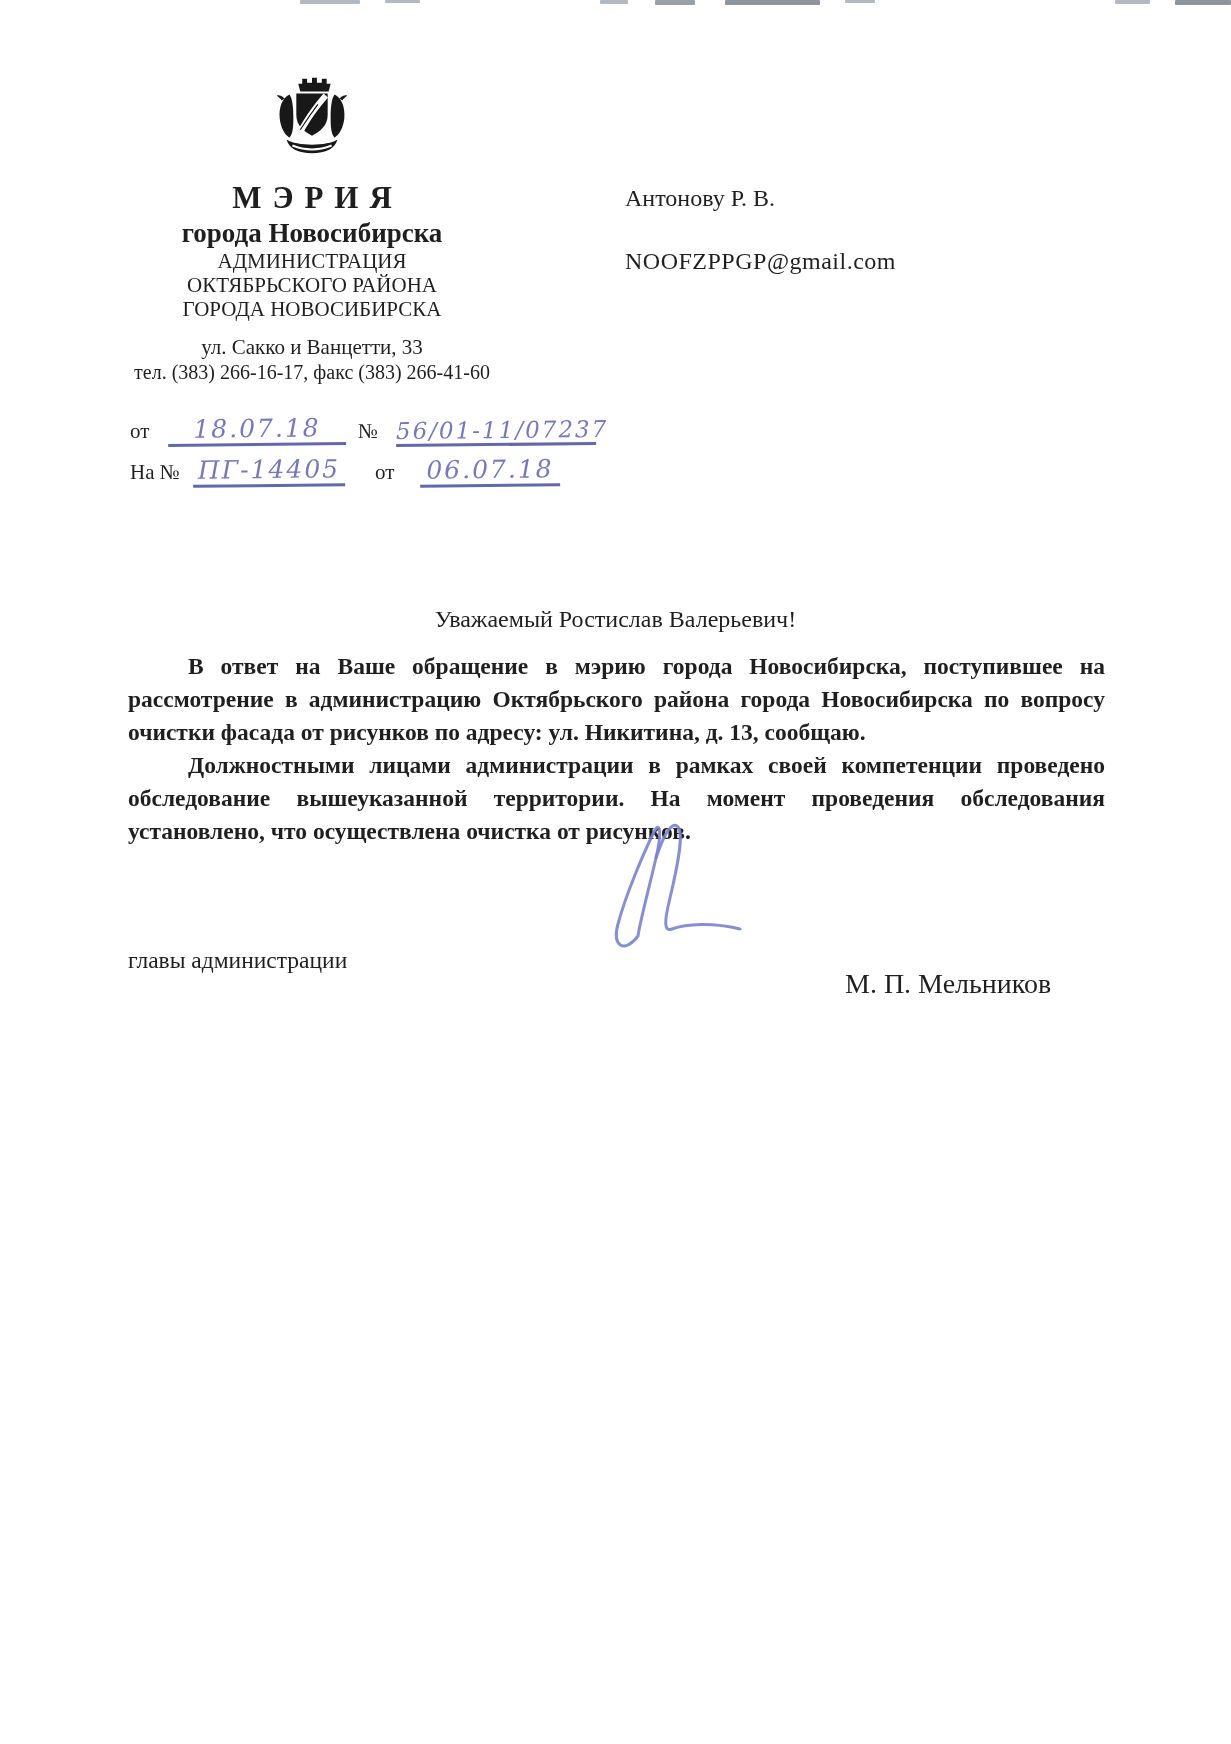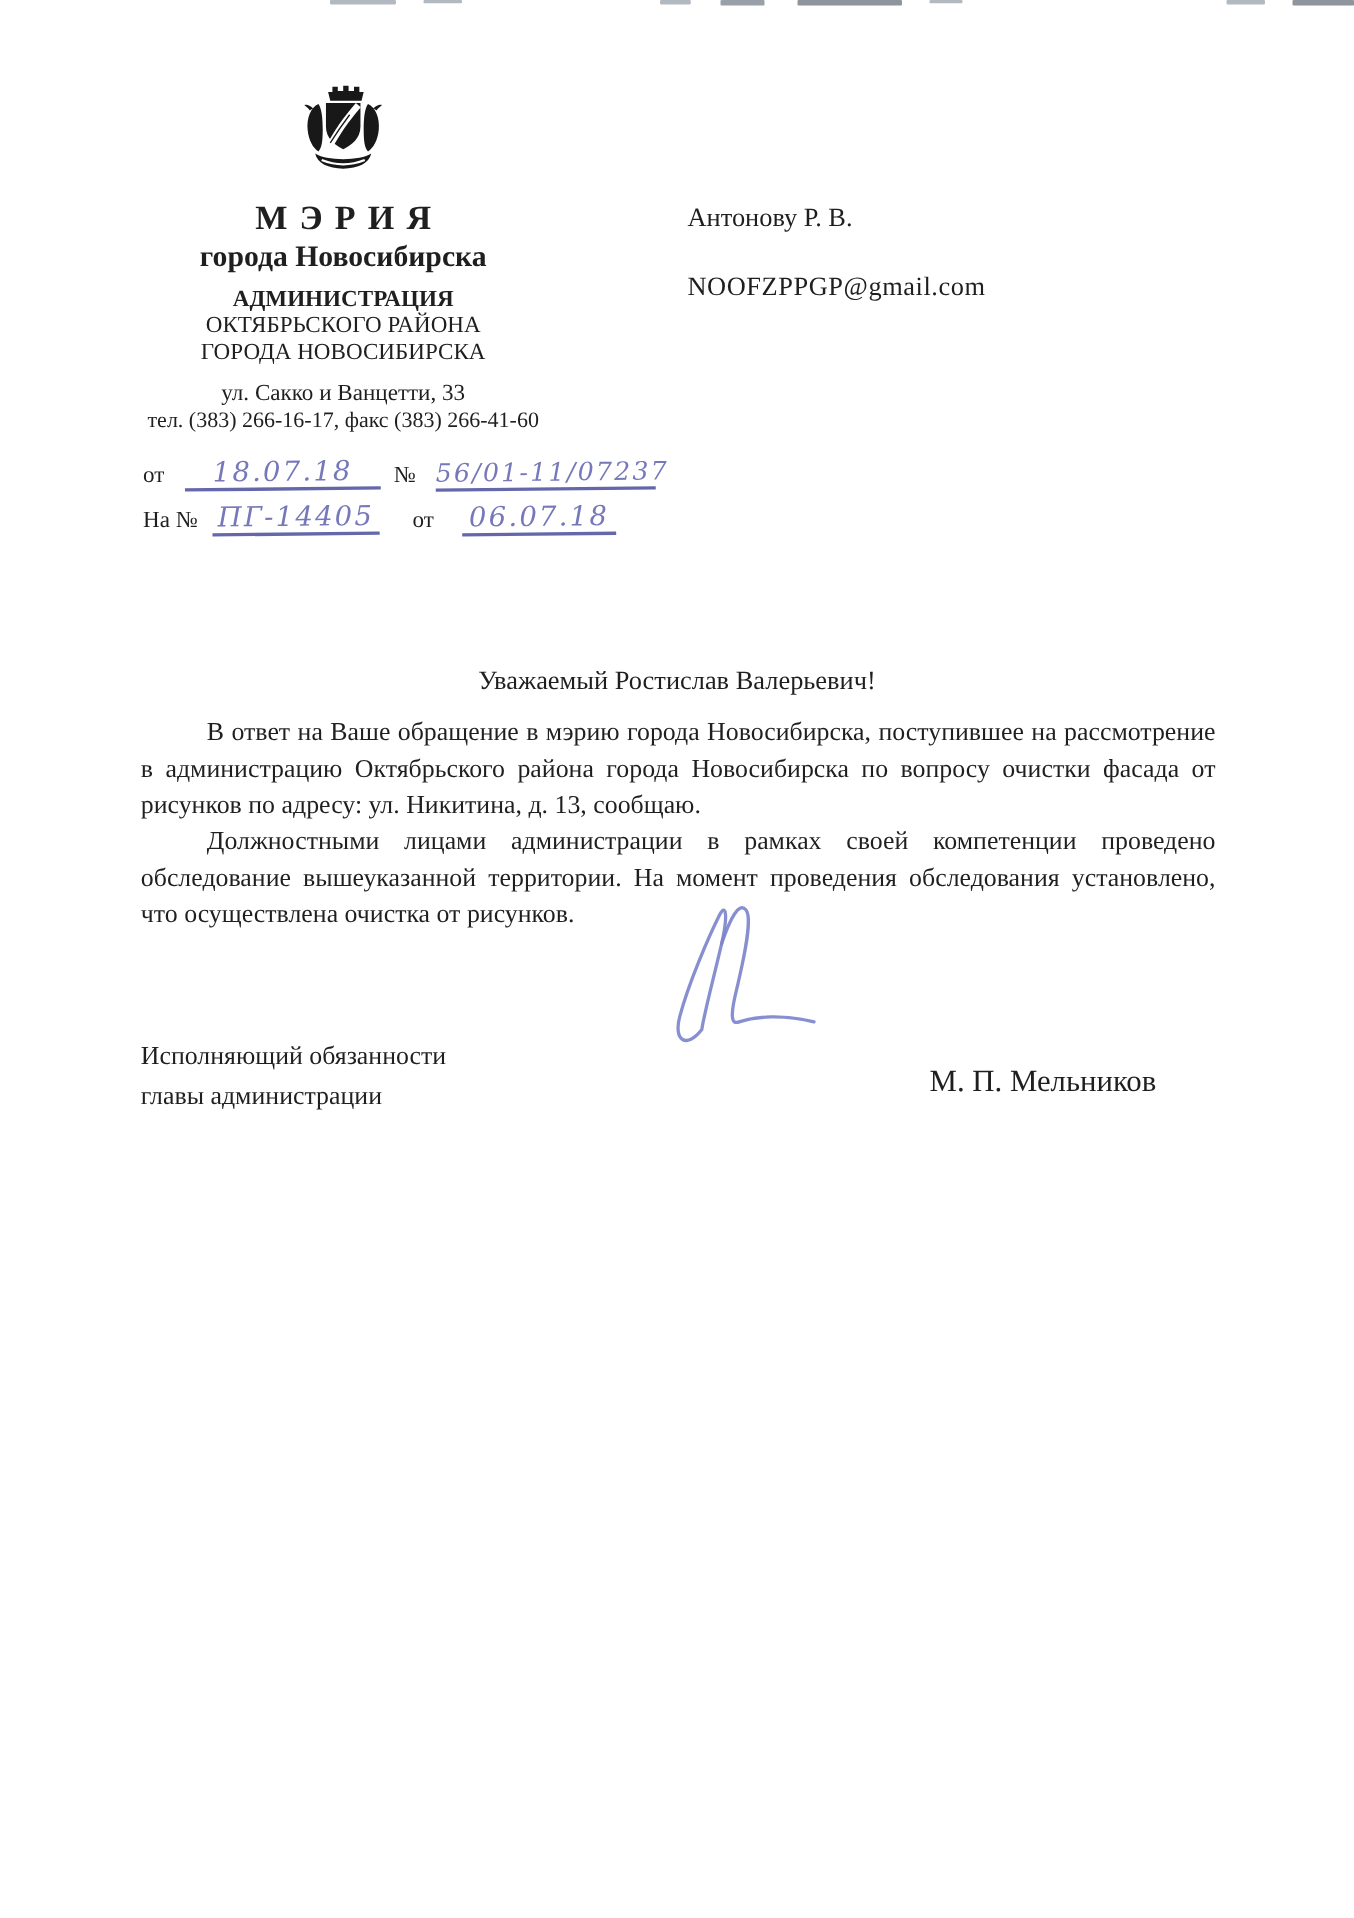--- a/index.html
+++ b/index.html
@@ -33,21 +33,21 @@
     white-space:nowrap;
   }
 
   
   .recipient { position:absolute; left:625px; top:185px; font-size:24px; }
   .recipient-email { margin-top:36px; font-size:24px; letter-spacing:0.5px; }
 
   
   .salutation { position:absolute; left:128px; top:606px; width:975px; text-align:center; font-size:24px; }
   .body-text  { position:absolute; left:128px; top:650px; width:977px; font-size:23.5px; line-height:33px; }
-  .body-text p { margin:0; text-indent:60px; text-align:justify; }
+  .body-text p { margin:0; text-indent:60px; text-align:justify;font-weight:bold; }
 
   
   .sig-role { position:absolute; left:128px; top:942px; font-size:23.5px; line-height:37px; }
   .sig-ink  { position:absolute; left:608px; top:818px; width:150px; height:145px; }
   .sig-name { position:absolute; left:845px; top:968px; font-size:28px;text-align:center; }
 
   
   .footer { position:absolute; left:128px; top:1598px; font-size:21px; line-height:29px; }
 
   
@@ -86,21 +86,21 @@
       </g>
 
       <path d="M38,62 Q46,48 52,40 Q58,32 64,25" stroke="#ffffff" stroke-width="6" fill="none"></path>
       <path d="M38,60 Q47,46 56,34" stroke="#181818" stroke-width="1.2" fill="none"></path>
 
       <path d="M30,76 q20,8 40,0" stroke="#ffffff" stroke-width="2" fill="none"></path>
     </svg>
 
     <div class="org-name">МЭРИЯ</div>
     <div class="org-name2">города Новосибирска</div>
-    <div class="dept-line" style="margin-top:10px;font-weight:bold;">АДМИНИСТРАЦИЯ</div>
+    <div class="dept-line" style="margin-top:0;">АДМИНИСТРАЦИЯ</div>
     <div class="dept-line">ОКТЯБРЬСКОГО РАЙОНА</div>
     <div class="dept-line">ГОРОДА НОВОСИБИРСКА</div>
     <div class="addr-block">
       <div class="addr-line">ул. Сакко и Ванцетти, 33</div>
       <div class="phone-line">тел. (383) 266-16-17, факс (383) 266-41-60</div>
     </div>
   </div>
 
   <div class="ref-line" style="top:412px;">
     <span class="ref-label" style="left:130px;">от</span>
@@ -122,21 +122,20 @@
   </div>
 
   <div class="salutation">Уважаемый Ростислав Валерьевич!</div>
 
   <div class="body-text">
     <p>В ответ на Ваше обращение в мэрию города Новосибирска, поступившее на рассмотрение в администрацию Октябрьского района города Новосибирска по вопросу очистки фасада от рисунков по адресу: ул. Никитина, д. 13, сообщаю.</p>
     <p>Должностными лицами администрации в рамках своей компетенции проведено обследование вышеуказанной территории. На момент проведения обследования установлено, что осуществлена очистка от рисунков.</p>
   </div>
 
   <div class="sig-role">
-    <div>Исполняющий обязанности</div>
     <div>главы администрации</div>
   </div>
 
   <svg class="sig-ink" viewBox="0 0 150 145" aria-hidden="true">
     <g fill="none" stroke="#7b83cc" stroke-width="3" stroke-linecap="round">
       <path d="M30,118 C16,136 4,128 10,106 C18,76 36,34 46,14 C52,2 54,14 48,40 C40,74 32,104 30,118 Z" opacity="0.9"></path>
       <path d="M48,40 C56,16 64,2 70,9 C76,16 70,46 62,80 C56,104 56,114 64,111 C78,106 104,104 132,111" opacity="0.9"></path>
     </g>
   </svg>
 

